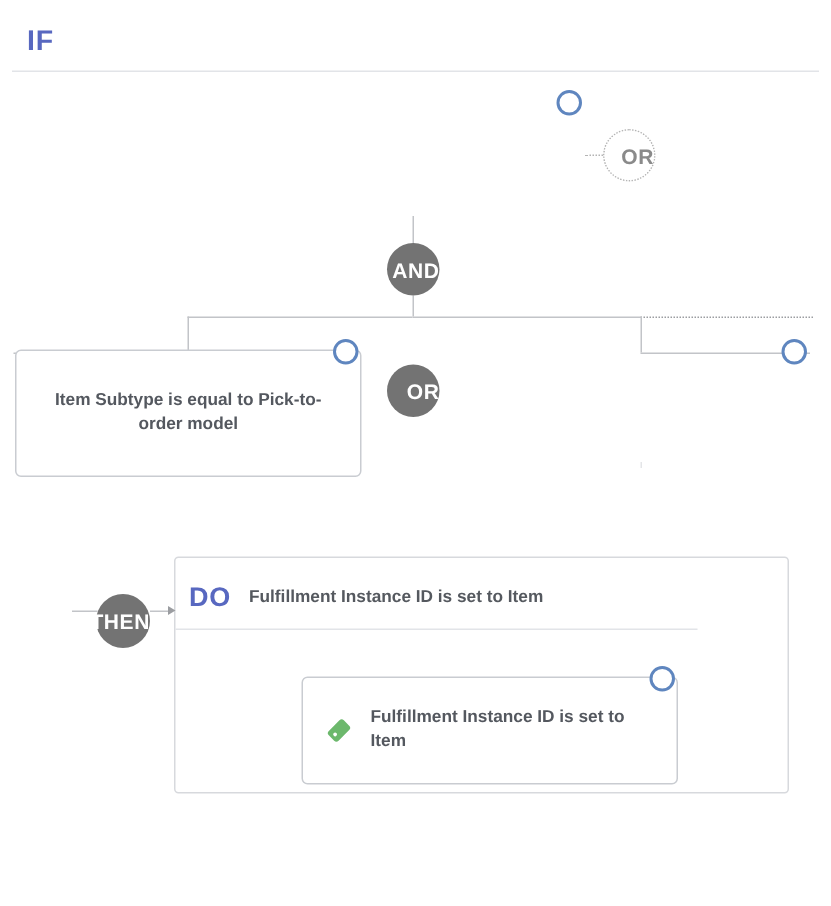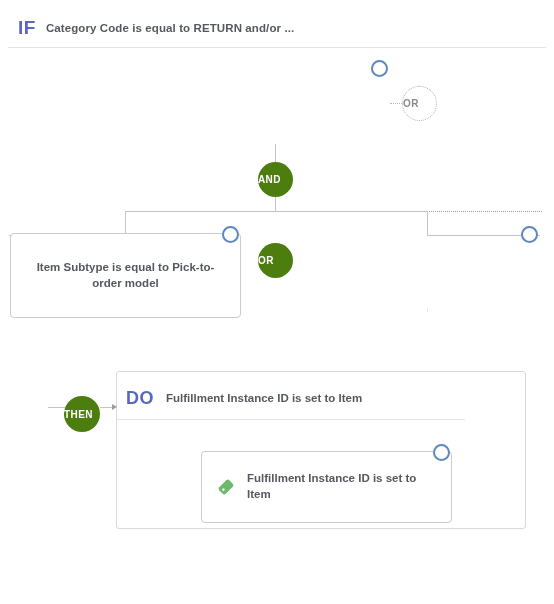--- a/index.html
+++ b/index.html
@@ -80,29 +80,29 @@
     box-sizing: border-box;
     z-index: 5;
   }
 
   
   .op-circle {
     position: absolute;
     border-radius: 50%;
     display: flex;
     align-items: center;
-    justify-content: flex-start;
-    box-sizing: border-box;
-    font-size: 10px;
+    justify-content: flex-end;
+    box-sizing: border-box;
+    font-size: 14px;
     font-weight: bold;
     letter-spacing: 0.4px;
     z-index: 4;
   }
   .op-solid {
-    background: #4d7c0f;
+    background: #737373;
     color: #ffffff;
   }
   .op-dashed {
     background: #ffffff;
     color: #8a8a8a;
     border: 1px dotted #b4b4b4;
   }
 
   
   .line {
@@ -198,21 +198,20 @@
     z-index: 4;
   }
 </style>
 </head>
 <body>
 
 <div class="canvas">
 
   <div class="rule-header">
     <span class="kw-if">IF</span>
-    <span class="header-text">Category Code is equal to RETURN and/or ...</span>
   </div>
 
   <div class="handle" style="left:371px; top:60px;"></div>
 
   <div class="dotline-short" style="left:390px; top:103px; width:12px;"></div>
   <div class="op-circle op-dashed" style="left:402px; top:86px; width:35px; height:35px;">
     <span>OR</span>
   </div>
 
   <div class="line line-v" style="left:275px; top:144px; height:18px;"></div>

